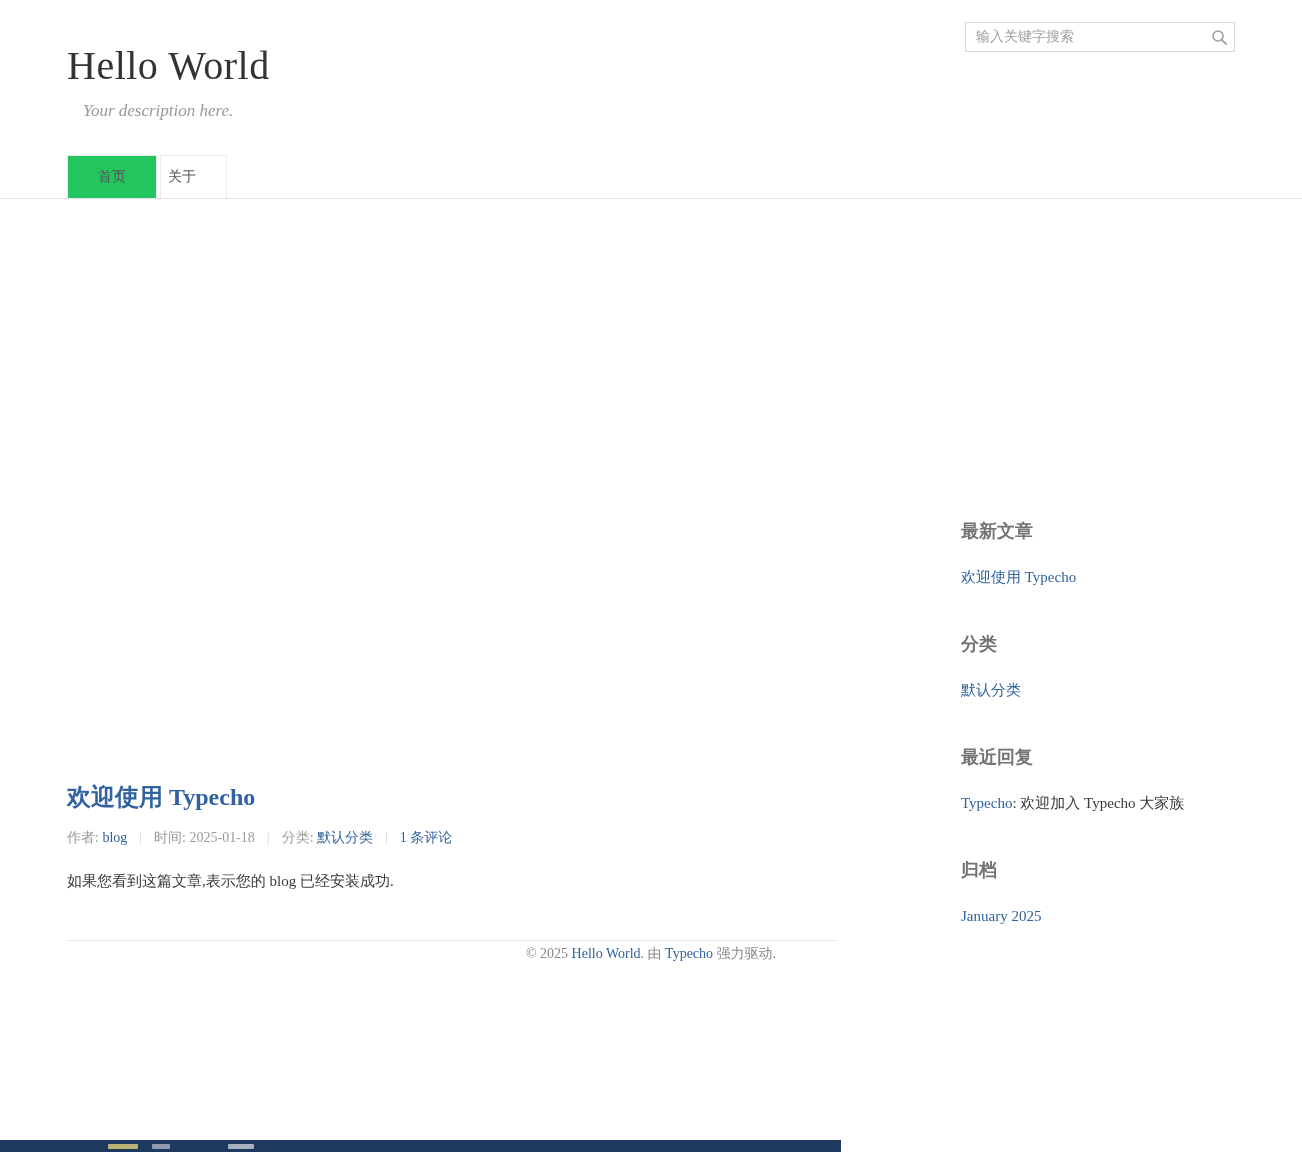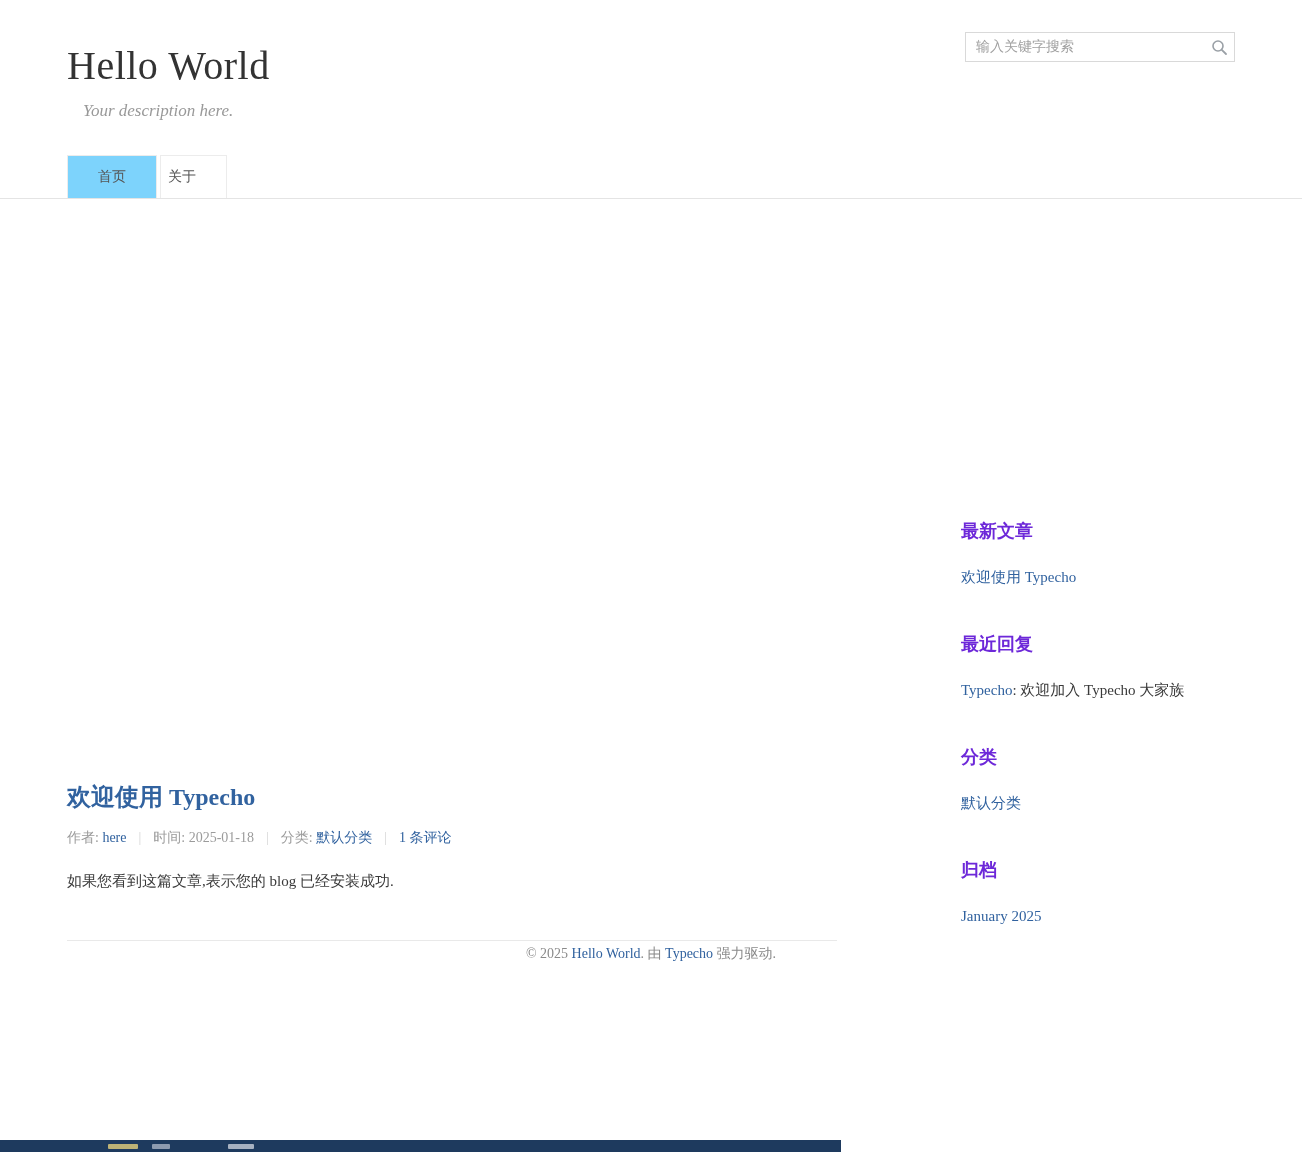--- a/index.html
+++ b/index.html
@@ -24,21 +24,21 @@
     color: #333333;
     letter-spacing: 0.5px;
     cursor: pointer;
   }
   .site-description {
     margin: 12px 16px 0;
     font-style: italic;
     font-size: 17px;
     color: #999999;
   }
-  .search-box { position: absolute; top: 32px; right: 0; width: 270px; height: 30px; }
+  .search-box { position: absolute; top: 22px; right: 0; width: 270px; height: 30px; }
   .search-input {
     width: 100%; height: 30px;
     border: 1px solid #d9d9d9;
     padding: 0 34px 0 10px;
     font-size: 14px;
     color: #333;
     font-family: inherit;
     outline: none;
     background: #fff;
   }
@@ -59,21 +59,21 @@
     font-size: 14px;
     color: #555555;
     text-decoration: none;
     border: 1px solid #ececec;
     border-bottom: none;
     background: #ffffff;
     cursor: pointer;
     vertical-align: bottom;
   }
   .nav-item + .nav-item { margin-left: -1px; padding-left: 7px; }
-  .nav-item.active { background: #7dd3fc; }
+  .nav-item.active { background: #22c55e; }
 
   
   .main-wrap {
     display: flex;
     justify-content: space-between;
     align-items: flex-end;
     min-height: 742px;
   }
   .content { width: 770px; }
 
@@ -85,21 +85,21 @@
     cursor: pointer;
   }
   .post-meta { margin-top: 16px; font-size: 14px; color: #9b9b9b; }
   .meta-sep { color: #d5d5d5; margin: 0 12px; }
   .link { color: #31629f; text-decoration: none; cursor: pointer; }
   .post-body { margin: 22px 0 0; font-size: 15px; color: #3a3a3a; line-height: 1.7; }
   .post-divider { border: none; border-top: 1px solid #e9e9e9; margin: 46px 0 0; }
 
   
   .sidebar { width: 274px; }
-  .widget-title { font-size: 18px; font-weight: 700; color: #6d28d9; margin: 44px 0 0; }
+  .widget-title { font-size: 18px; font-weight: 700; color: #737373; margin: 44px 0 0; }
   .widget:first-child .widget-title { margin-top: 40px; }
   .widget-list { list-style: none; margin: 24px 0 0; padding: 0; }
   .widget-list li { margin: 0 0 14px; font-size: 15px; color: #3a3a3a; line-height: 1.4; }
 
   
   .site-footer {
     text-align: center;
     font-size: 14px;
     color: #8a8a8a;
     padding: 4px 4px 0;
@@ -146,54 +146,54 @@
     </nav>
   </header>
 
   <div class="container main-wrap">
 
     <main class="content">
       <article>
         <h2 class="post-title">欢迎使用 Typecho</h2>
 
         <div class="post-meta">
-          <span>作者: </span><a class="link">here</a><span class="meta-sep">|</span><span>时间: 2025-01-18</span><span class="meta-sep">|</span><span>分类: </span><a class="link">默认分类</a><span class="meta-sep">|</span><a class="link">1 条评论</a>
+          <span>作者: </span><a class="link">blog</a><span class="meta-sep">|</span><span>时间: 2025-01-18</span><span class="meta-sep">|</span><span>分类: </span><a class="link">默认分类</a><span class="meta-sep">|</span><a class="link">1 条评论</a>
         </div>
 
         <p class="post-body">如果您看到这篇文章,表示您的 blog 已经安装成功.</p>
 
         <hr class="post-divider">
       </article>
     </main>
 
     <aside class="sidebar">
 
       <section class="widget">
         <h3 class="widget-title">最新文章</h3>
         <ul class="widget-list">
           <li>
             <a class="link">欢迎使用 Typecho</a>
           </li>
         </ul>
       </section>
 
       <section class="widget">
+        <h3 class="widget-title">分类</h3>
+        <ul class="widget-list">
+          <li>
+            <a class="link">默认分类</a>
+          </li>
+        </ul>
+      </section>
+
+      <section class="widget">
         <h3 class="widget-title">最近回复</h3>
         <ul class="widget-list">
           <li>
             <a class="link">Typecho</a><span>: 欢迎加入 Typecho 大家族</span>
-          </li>
-        </ul>
-      </section>
-
-      <section class="widget">
-        <h3 class="widget-title">分类</h3>
-        <ul class="widget-list">
-          <li>
-            <a class="link">默认分类</a>
           </li>
         </ul>
       </section>
 
       <section class="widget">
         <h3 class="widget-title">归档</h3>
         <ul class="widget-list">
           <li>
             <a class="link">January 2025</a>
           </li>

